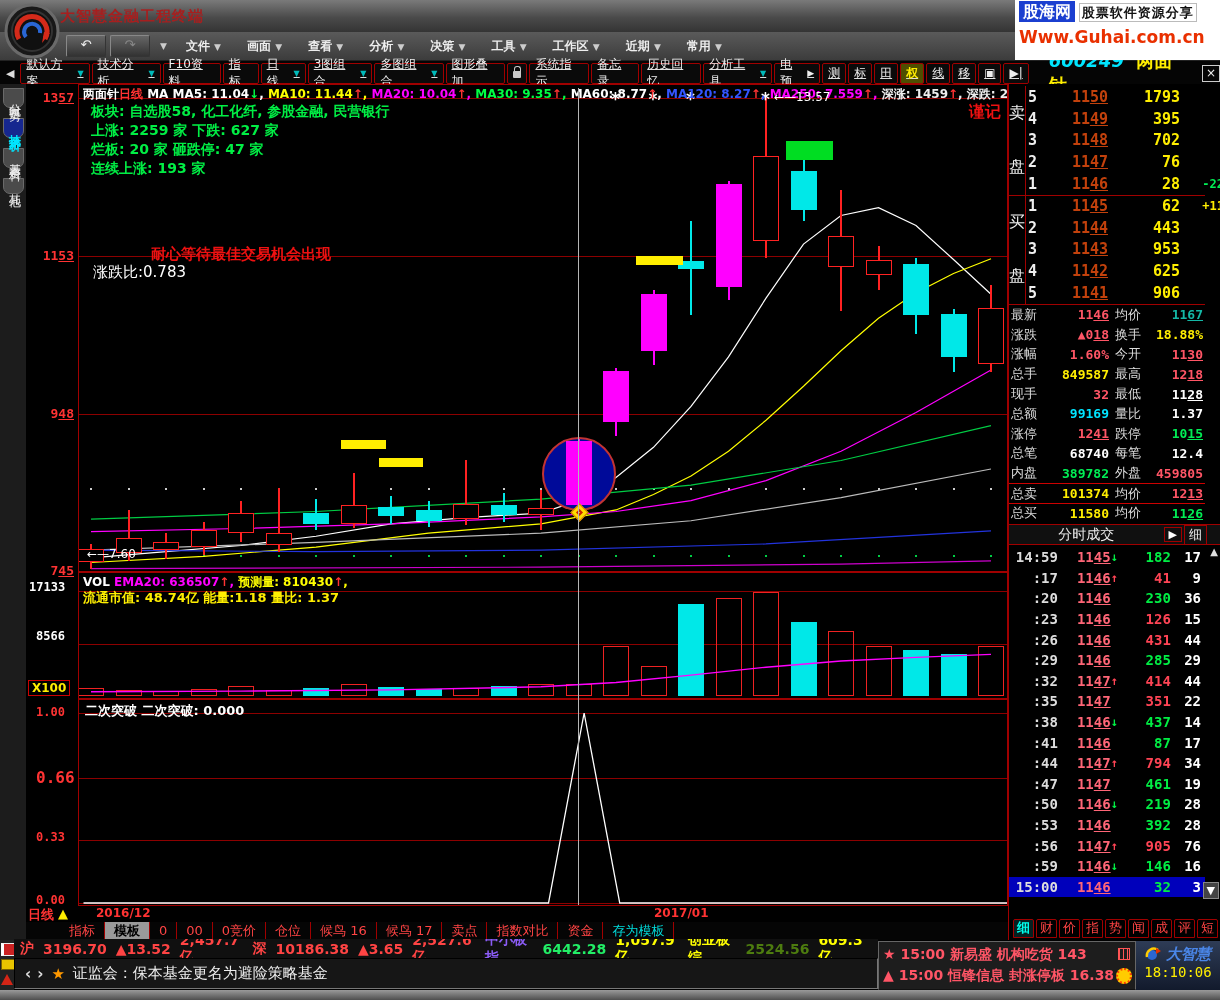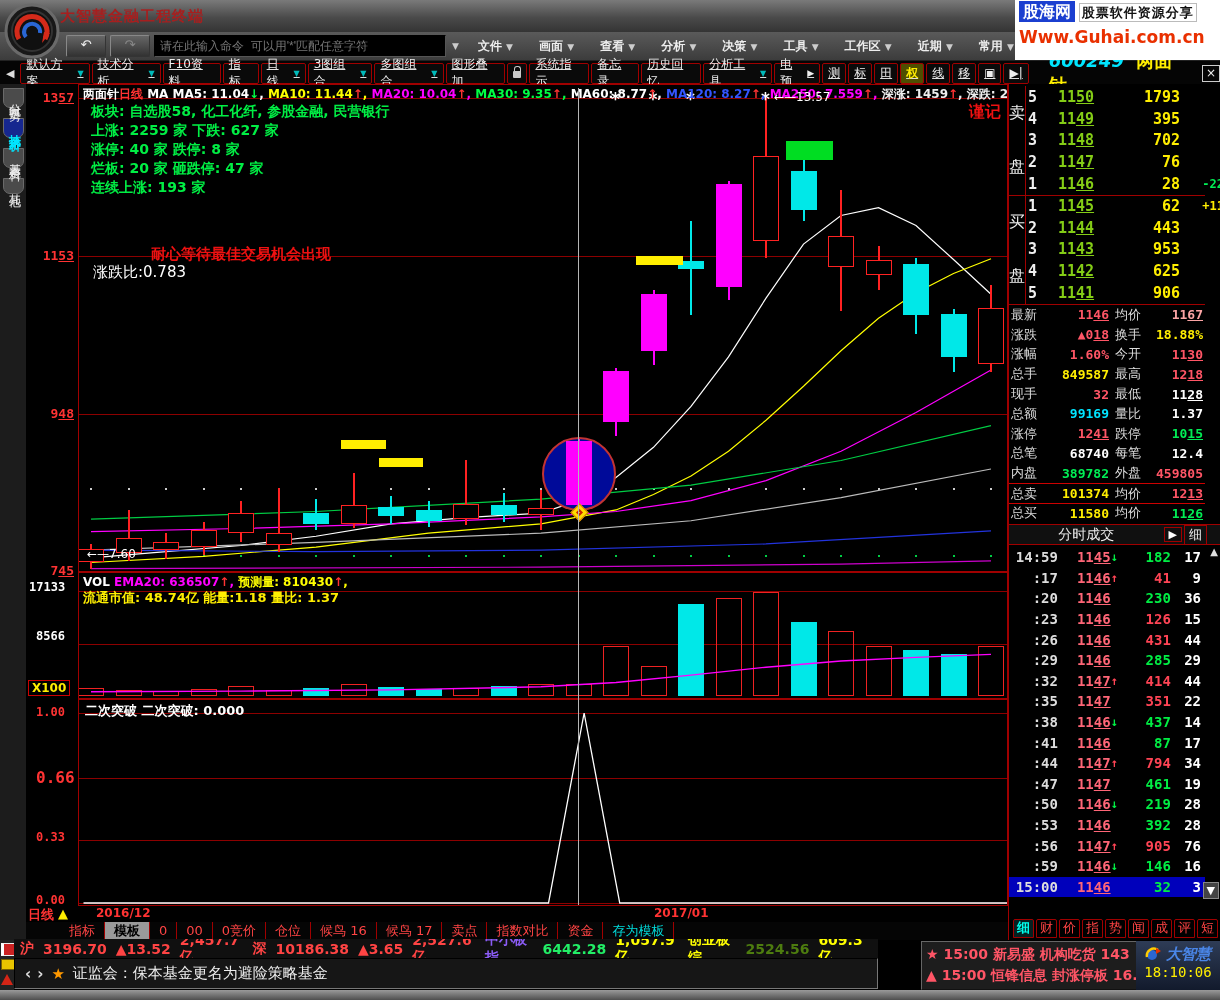--- a/index.html
+++ b/index.html
@@ -49,21 +49,21 @@
   .axis{position:absolute;font-weight:bold;font-size:13px;color:#ff3333;font-family:"DejaVu Sans Mono","Liberation Mono",monospace;}
   .candle-body{position:absolute;box-sizing:border-box;}
   .wick{position:absolute;width:2px;}
   .dot{position:absolute;width:2px;height:2px;}
   svg{position:absolute;left:0;top:0;}
 
   
   #right-panel{left:1008px;top:84px;width:212px;height:856px;background:#000;border-left:1px solid #a00000;box-sizing:border-box;}
   .ob-row{display:flex;align-items:center;height:21.8px;font-weight:bold;font-size:15px;font-family:"DejaVu Sans Mono","Liberation Mono",monospace;}
   .ob-lv{width:16px;color:#eee;text-align:left;padding-left:2px;}
-  .ob-p{width:64px;color:#84cc16;text-align:center;}
+  .ob-p{width:64px;color:#c2410c;text-align:right;}
   .ob-v{width:72px;color:#ffee00;text-align:right;}
   .ob-d{width:44px;text-align:right;font-size:12px;padding-right:2px;}
   .side-label{width:26px;display:flex;flex-direction:column;justify-content:space-around;align-items:center;
               color:#eee;font-size:16px;border-right:1px solid #a00000;box-sizing:border-box;}
   .stat-row{display:flex;align-items:center;height:19.8px;font-size:13px;padding:0 2px;box-sizing:border-box;}
   .stat-l{width:32px;color:#ddd;}
   .stat-v1{width:66px;text-align:right;font-weight:bold;font-family:"DejaVu Sans Mono","Liberation Mono",monospace;}
   .stat-l2{width:36px;color:#ddd;margin-left:6px;}
   .stat-v2{flex:1;text-align:right;font-weight:bold;font-family:"DejaVu Sans Mono","Liberation Mono",monospace;}
   .tick-row{display:flex;align-items:center;height:20.6px;font-size:14px;font-weight:bold;
@@ -110,21 +110,20 @@
 
 <div class="abs" id="ad-box">
   <span id="ad-brand">股海网</span>
   <span id="ad-slogan">股票软件资源分享</span>
   <span id="ad-url">Www.Guhai.com.cn</span>
 </div>
 
 <div class="abs" id="row2">
   <div class="navbtn" style="margin-left:66px;">↶</div>
   <div class="navbtn" style="color:#888;">↷</div>
-  <input id="cmd-input" placeholder="请在此输入命令  可以用'*'匹配任意字符" style="">
   <span style="color:#ccc;font-size:9px;margin:0 6px;">▼</span>
   <div id="row2-menus" style="display:flex;align-items:center;">
       <span class="menu-item">文件 <small>▼</small></span>
       <span class="menu-item">画面 <small>▼</small></span>
       <span class="menu-item">查看 <small>▼</small></span>
       <span class="menu-item">分析 <small>▼</small></span>
       <span class="menu-item">决策 <small>▼</small></span>
       <span class="menu-item">工具 <small>▼</small></span>
       <span class="menu-item">工作区 <small>▼</small></span>
       <span class="menu-item">近期 <small>▼</small></span>
@@ -344,21 +343,20 @@
       <div style="position: absolute; left: 706.875px; top: 55.5082px; width: 47.25px; height: 19.3219px; background: rgb(0, 221, 34);"></div>
       <div style="position: absolute; left: 532px; top: 4px; color: rgb(255, 255, 255); font-size: 17px; font-weight: bold;">*</div>
       <div style="position: absolute; left: 569.5px; top: 4px; color: rgb(255, 255, 255); font-size: 17px; font-weight: bold;">*</div>
       <div style="position: absolute; left: 607px; top: 4px; color: rgb(255, 255, 255); font-size: 17px; font-weight: bold;">*</div>
       <div style="position: absolute; left: 682px; top: 4px; color: rgb(255, 255, 255); font-size: 17px; font-weight: bold;">*</div>
       <div style="position: absolute; left: 493.5px; top: 421.261px; width: 11px; height: 11px; background: rgb(255, 221, 0); border: 1px solid rgb(204, 119, 0); transform: rotate(45deg); box-shadow: rgb(255, 221, 0) 0px 0px 0px 3px inset, rgb(204, 34, 0) 0px 0px 0px 5px inset;"></div>
       <div class="nw" style="position: absolute; left: 4px; top: 1px; overflow: hidden; width: 924px;"><span style="color: rgb(255, 255, 255); font-size: 12px; font-weight: bold;">两面针</span><span style="color: rgb(255, 51, 51); font-size: 12px; font-weight: bold;">日线</span><span style="color: rgb(255, 255, 255); font-size: 12px; font-weight: bold;"> MA </span><span style="color: rgb(255, 255, 255); font-size: 12px; font-weight: bold;">MA5: 11.04</span><span style="color: rgb(0, 255, 68); font-size: 12px; font-weight: bold;">↓</span><span style="color: rgb(255, 255, 255); font-size: 12px; font-weight: bold;">, </span><span style="color: rgb(255, 255, 0); font-size: 12px; font-weight: bold;">MA10: 11.44</span><span style="color: rgb(255, 51, 51); font-size: 12px; font-weight: bold;">↑</span><span style="color: rgb(255, 255, 0); font-size: 12px; font-weight: bold;">, </span><span style="color: rgb(255, 0, 255); font-size: 12px; font-weight: bold;">MA20: 10.04</span><span style="color: rgb(255, 51, 51); font-size: 12px; font-weight: bold;">↑</span><span style="color: rgb(255, 0, 255); font-size: 12px; font-weight: bold;">, </span><span style="color: rgb(0, 255, 68); font-size: 12px; font-weight: bold;">MA30: 9.35</span><span style="color: rgb(255, 51, 51); font-size: 12px; font-weight: bold;">↑</span><span style="color: rgb(0, 255, 68); font-size: 12px; font-weight: bold;">, </span><span style="color: rgb(255, 255, 255); font-size: 12px; font-weight: bold;">MA60: 8.77</span><span style="color: rgb(255, 51, 51); font-size: 12px; font-weight: bold;">↑</span><span style="color: rgb(255, 255, 255); font-size: 12px; font-weight: bold;">, </span><span style="color: rgb(51, 85, 255); font-size: 12px; font-weight: bold;">MA120: 8.27</span><span style="color: rgb(255, 51, 51); font-size: 12px; font-weight: bold;">↑</span><span style="color: rgb(51, 85, 255); font-size: 12px; font-weight: bold;">, </span><span style="color: rgb(255, 0, 255); font-size: 12px; font-weight: bold;">MA250: 7.559</span><span style="color: rgb(255, 51, 51); font-size: 12px; font-weight: bold;">↑</span><span style="color: rgb(255, 0, 255); font-size: 12px; font-weight: bold;">, </span><span style="color: rgb(238, 238, 238); font-size: 12px; font-weight: bold;">深涨: 1459</span><span style="color: rgb(255, 51, 51); font-size: 12px; font-weight: bold;">↑</span><span style="color: rgb(238, 238, 238); font-size: 12px; font-weight: bold;">, </span><span style="color: rgb(238, 238, 238); font-size: 12px; font-weight: bold;">深跌: 297</span></div>
       <div style="position: absolute; left: 12px; top: 17px; color: rgb(0, 238, 68); font-size: 14px; line-height: 19px; font-weight: bold;">
         <div>板块: 自选股58, 化工化纤, 参股金融, 民营银行</div>
         <div>上涨: 2259 家  下跌: 627 家</div>
-        <div>涨停: 40 家  跌停: 8 家</div>
         <div>烂板: 20 家  砸跌停: 47 家</div>
         <div>连续上涨: 193 家</div>
       </div>
       <div style="position: absolute; left: 72px; top: 160px; color: rgb(238, 17, 17); font-size: 15px; font-weight: bold;">耐心等待最佳交易机会出现</div>
       <div style="position: absolute; left: 14px; top: 178px; color: rgb(255, 255, 255); font-size: 15px;">涨跌比:0.783</div>
       <div style="position: absolute; right: 6px; top: 17px; color: rgb(238, 17, 17); font-size: 16px; font-weight: bold;">谨记</div>
       <div style="position: absolute; left: 695px; top: 5px; color: rgb(255, 255, 255); font-size: 12px;">←—13.57</div>
       <div style="position: absolute; left: 8px; top: 462px; color: rgb(255, 255, 255); font-size: 12px;">←—7.60</div>
     </div>
     <div class="pane" style="left: 52px; top: 488px; width: 930px; height: 127px; overflow: hidden;">
@@ -499,21 +497,21 @@
           <span class="ob-v">906</span>
           <span class="ob-d" style="color: rgb(255, 238, 0);"></span>
         </div>
       </div>
     </div>
     <div style="position: absolute; left: 0px; top: 221px; width: 196px;">
       <div class="stat-row">
         <span class="stat-l">最新</span>
         <span class="stat-v1" style="color: rgb(255, 85, 102);">11<u>46</u></span>
         <span class="stat-l2">均价</span>
-        <span class="stat-v2" style="color: #fca5a5;">11<u>67</u></span>
+        <span class="stat-v2" style="color: #14b8a6;">11<u>67</u></span>
       </div>
       <div class="stat-row">
         <span class="stat-l">涨跌</span>
         <span class="stat-v1" style="color: rgb(255, 85, 102);">▲0<u>18</u></span>
         <span class="stat-l2">换手</span>
         <span class="stat-v2" style="color: rgb(255, 238, 0);">18.88%</span>
       </div>
       <div class="stat-row">
         <span class="stat-l">涨幅</span>
         <span class="stat-v1" style="color: rgb(255, 85, 102);">1.60%</span>
@@ -748,21 +746,21 @@
     <span style="color: rgb(255, 255, 0);">609.3亿</span>
   </div>
 
 <div class="abs" id="marquee" style="left:14px;top:958px;width:864px;height:31px;box-sizing:border-box;">
   <span style="margin-left:10px;color:#ddd;font-weight:bold;">‹</span>
   <span style="margin-left:6px;color:#ddd;font-weight:bold;">›</span>
   <span style="margin-left:8px;color:#ff9900;">★</span>
   <span style="margin-left:8px;">证监会：保本基金更名为避险策略基金</span>
 </div>
 
-<div class="abs" id="news-box" style="left:878px;top:941px;width:258px;height:49px;box-sizing:border-box;padding:4px 2px 4px 4px;margin-left:43px;">
+<div class="abs" id="news-box" style="left:878px;top:941px;width:258px;height:49px;box-sizing:border-box;padding:4px 2px 4px 4px;">
   <div id="news-lines" style="display:flex;flex-direction:column;gap:3px;">
       <div class="news-line"><span>★ </span><span>15:00  </span><span>新易盛 机构吃货 143</span></div>
       <div class="news-line"><span>▲ </span><span>15:00  </span><span>恒锋信息 封涨停板 16.38</span></div>
     </div>
   <div class="abs" style="right:5px;top:6px;"><span class="grid-ic"></span></div>
   <div class="abs" style="right:3px;top:26px;"><span class="gear"></span></div>
 </div>
 
 <div class="abs" id="logo-box" style="left:1136px;top:941px;width:84px;height:49px;">
   <div style="margin-top:4px;font-weight:bold;font-style:italic;font-size:15px;">

